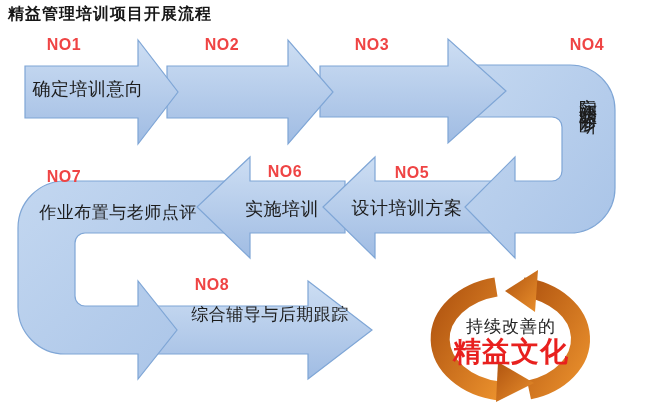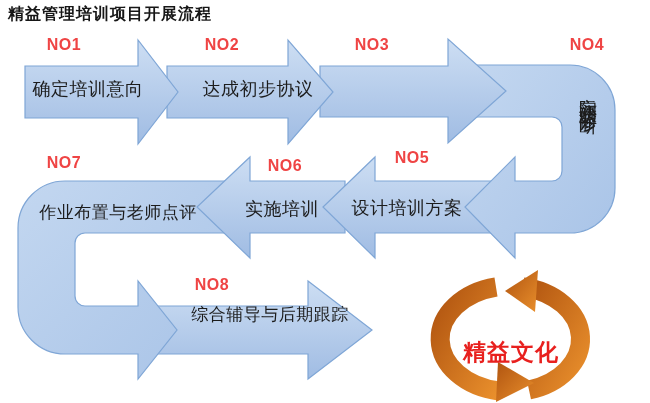--- a/index.html
+++ b/index.html
@@ -32,21 +32,21 @@
     left:576px;top:84px;
     writing-mode:vertical-rl;text-orientation:upright;
     font-size:18px;color:#1c1c1c;letter-spacing:3px;
   }
   .cycle-line1{
     transform:translate(-50%,-50%);
     font-size:17px;color:#222222;letter-spacing:1px;
   }
   .cycle-line2{
     transform:translate(-50%,-50%);
-    font-size:23px;font-weight:bold;color:#e8201e;letter-spacing:1px;
+    font-size:28px;font-weight:bold;color:#e8201e;letter-spacing:1px;
   }
 </style>
 </head>
 <body>
 
 <div class="stage">
 
   <svg width="650" height="403" viewBox="0 0 650 403" aria-hidden="true">
     <defs>
       <linearGradient id="blueGrad" x1="0" y1="0" x2="0" y2="1">
@@ -86,28 +86,28 @@
       <polygon points="498,362 534,383 496,402" fill="url(#orangeGrad)"></polygon>
     </g>
   </svg>
 
   <div class="txt title">精益管理培训项目开展流程</div>
 
   <div class="txt no-label" style="left:64px;top:36px">NO1</div>
   <div class="txt no-label" style="left:222px;top:36px">NO2</div>
   <div class="txt no-label" style="left:372px;top:36px">NO3</div>
   <div class="txt no-label" style="left:587px;top:36px">NO4</div>
-  <div class="txt no-label" style="left:412px;top:149px">NO5</div>
-  <div class="txt no-label" style="left:285px;top:157px">NO6</div>
-  <div class="txt no-label" style="left:64px;top:154px">NO7</div>
+  <div class="txt no-label" style="left:412px;top:164px">NO5</div>
+  <div class="txt no-label" style="left:285px;top:163px">NO6</div>
+  <div class="txt no-label" style="left:64px;top:168px">NO7</div>
   <div class="txt no-label" style="left:212px;top:276px">NO8</div>
 
   <div class="txt step-text" style="left:88px;top:89px">确定培训意向</div>
-  <div class="txt step-text" style="left:258px;top:89px">达成初步协议</div>
   <div class="txt v-text">实际调研与诊断</div>
   <div class="txt step-text" style="left:407px;top:208px">设计培训方案</div>
   <div class="txt step-text" style="left:282px;top:209px">实施培训</div>
   <div class="txt step-text small" style="left:118px;top:212px">作业布置与老师点评</div>
   <div class="txt step-text small" style="left:270px;top:314px">综合辅导与后期跟踪</div>
 
+  <div class="txt cycle-line1" style="left:511px;top:326px">持续改善的</div>
   <div class="txt cycle-line2" style="left:511px;top:352px">精益文化</div>
 
 </div>
 
 </body></html>

